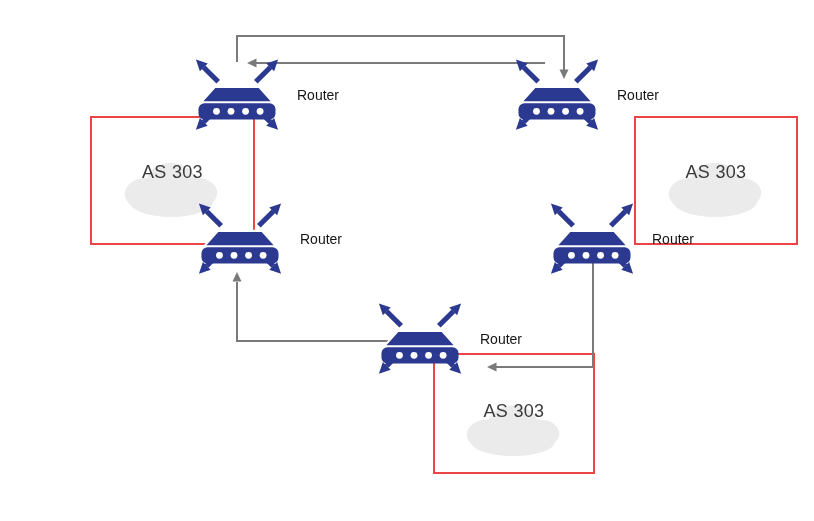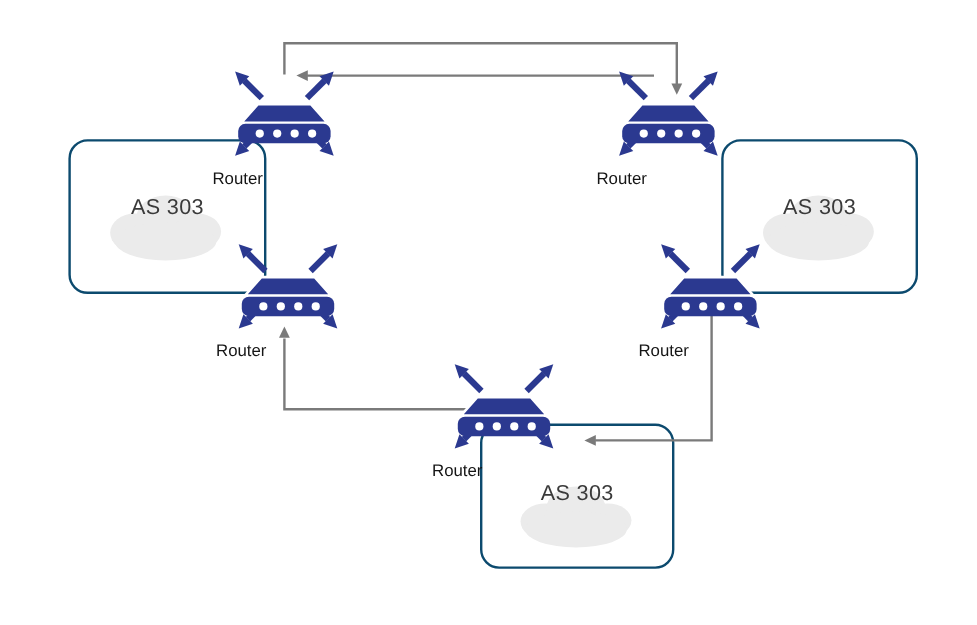--- a/index.html
+++ b/index.html
@@ -14,44 +14,45 @@
   
   .links-layer {
     position: absolute;
     left: 0; top: 0;
     z-index: 2;
     pointer-events: none;
   }
   
   .as-box {
     position: absolute;
-    border: 2px solid #0c4a6e;
-    border-radius: 16px;
+    border: 2px solid #ef4444;
+    border-radius: 0;
     background: transparent;
     z-index: 1;
+    margin-left: 33px;
   }
   .as-label {
     position: absolute;
     left: 0;
     width: 100%;
     text-align: center;
     font-size: 18px;
     color: #3a3a3a;
     z-index: 2;
     letter-spacing: .3px;
   }
   .cloud-wrap { position: absolute; z-index: 1; }
   .cloud-wrap svg { display: block; width: 100%; height: 100%; }
   
   .node {
     position: absolute;
     width: 120px;
     display: flex;
-    flex-direction: column;
-    align-items: flex-start;
+    flex-direction: row;
+    align-items: center;
     z-index: 3;
   }
   .icon-slot svg { display: block; }
   .node-label {
     font-size: 14px;
     color: #151515;
     line-height: 1.1;
     margin-top: 1px;
   }
 </style>

